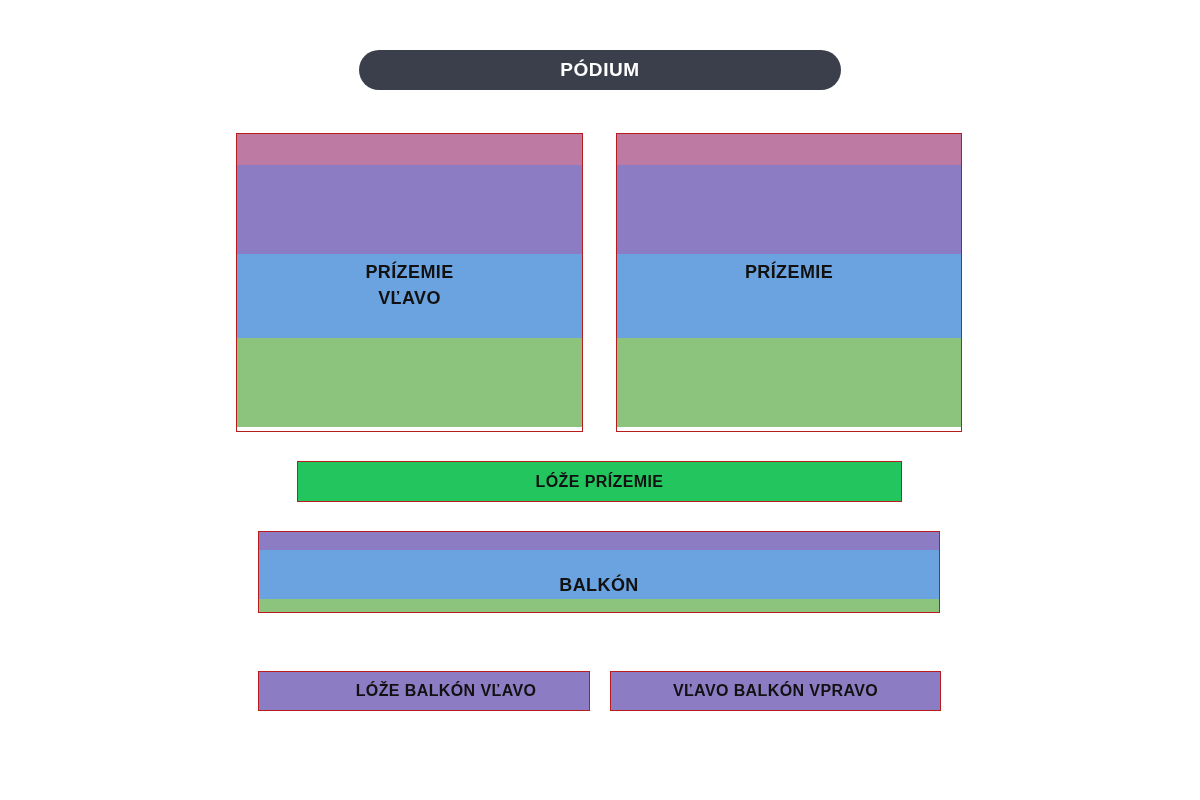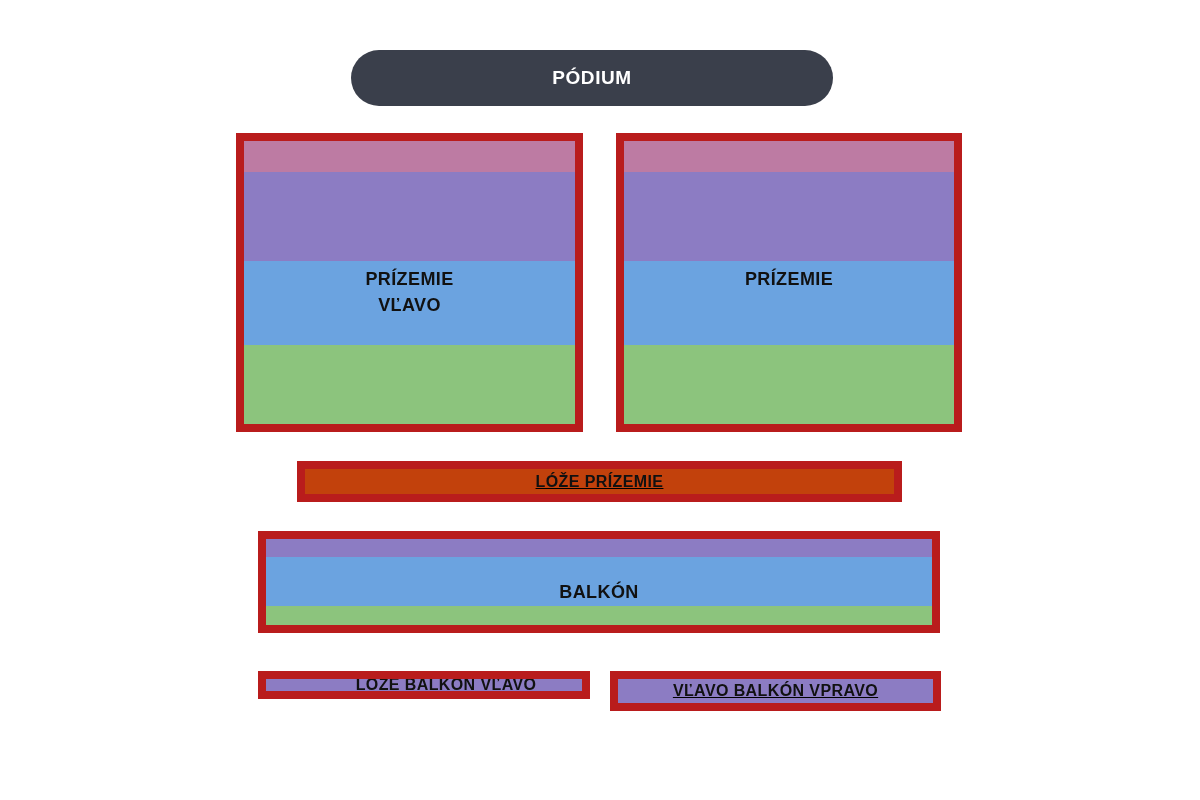--- a/index.html
+++ b/index.html
@@ -17,47 +17,46 @@
   #venue-map {
     position: relative;
     width: 1200px;
     height: 800px;
     background: #ffffff;
   }
 
   
   .stage {
     position: absolute;
-    left: 351px;
+    left: 359px;
     top: 50px;
     width: 482px;
-    height: 56px;
+    height: 40px;
     background: #3a3f4b;
     border-radius: 28px;
     display: flex;
     align-items: center;
     justify-content: center;
     box-sizing: border-box;
   }
   .stage-label {
     color: #ffffff;
     font-size: 19px;
     font-weight: bold;
     letter-spacing: 0.6px;
     font-family: "Liberation Sans", sans-serif;
     white-space: nowrap;
   }
 
   
   .block {
     position: absolute;
     box-sizing: border-box;
-    border: 8px solid #b91c1c;
+    border: 1px solid #b91c1c;
     overflow: hidden;
-    text-decoration: underline;
   }
   .band {
     width: 100%;
     box-sizing: border-box;
   }
 
   
   .block-label {
     position: absolute;
     left: 0;
@@ -76,25 +75,25 @@
   .stalls-left  { left: 236px; top: 133px; width: 347px; height: 299px; }
   .stalls-right { left: 616px; top: 133px; width: 346px; height: 299px; }
 
   .stalls-left .block-label,
   .stalls-right .block-label { top: 125px; }
 
   .boxes-stalls {
     left: 297px; top: 461px; width: 605px; height: 41px;
     display: flex; align-items: center; justify-content: center;
   }
-  .balcony { left: 258px; top: 531px; width: 682px; height: 102px; }
+  .balcony { left: 258px; top: 531px; width: 682px; height: 82px; }
   .balcony .block-label { top: 40px; }
 
   .boxes-balcony-left {
-    left: 258px; top: 671px; width: 332px; height: 28px;
+    left: 258px; top: 671px; width: 332px; height: 40px;
     display: flex; align-items: center; justify-content: center; padding-left: 44px;
   }
   .boxes-balcony-right {
     left: 610px; top: 671px; width: 331px; height: 40px;
     display: flex; align-items: center; justify-content: center;
   }
 
   .flat-label {
     color: #111111;
     font-size: 16px;
@@ -127,21 +126,21 @@
   <div class="block stalls-right">
     <div class="band" style="height:31px;background:#bd7ba3;"></div>
     <div class="band" style="height:89px;background:#8c7cc3;"></div>
     <div class="band" style="height:84px;background:#6ba3e0;"></div>
     <div class="band" style="height:89px;background:#8cc47d;"></div>
     <div class="block-label">
       <div>PRÍZEMIE</div>
     </div>
   </div>
 
-  <div class="block boxes-stalls" style="background:#c2410c;">
+  <div class="block boxes-stalls" style="background:#22c55e;">
     <span class="flat-label">LÓŽE PRÍZEMIE</span>
   </div>
 
   <div class="block balcony">
     <div class="band" style="height:18px;background:#8c7cc3;"></div>
     <div class="band" style="height:49px;background:#6ba3e0;"></div>
     <div class="band" style="height:37px;background:#8cc47d;"></div>
     <div class="block-label">
       <div>BALKÓN</div>
     </div>

